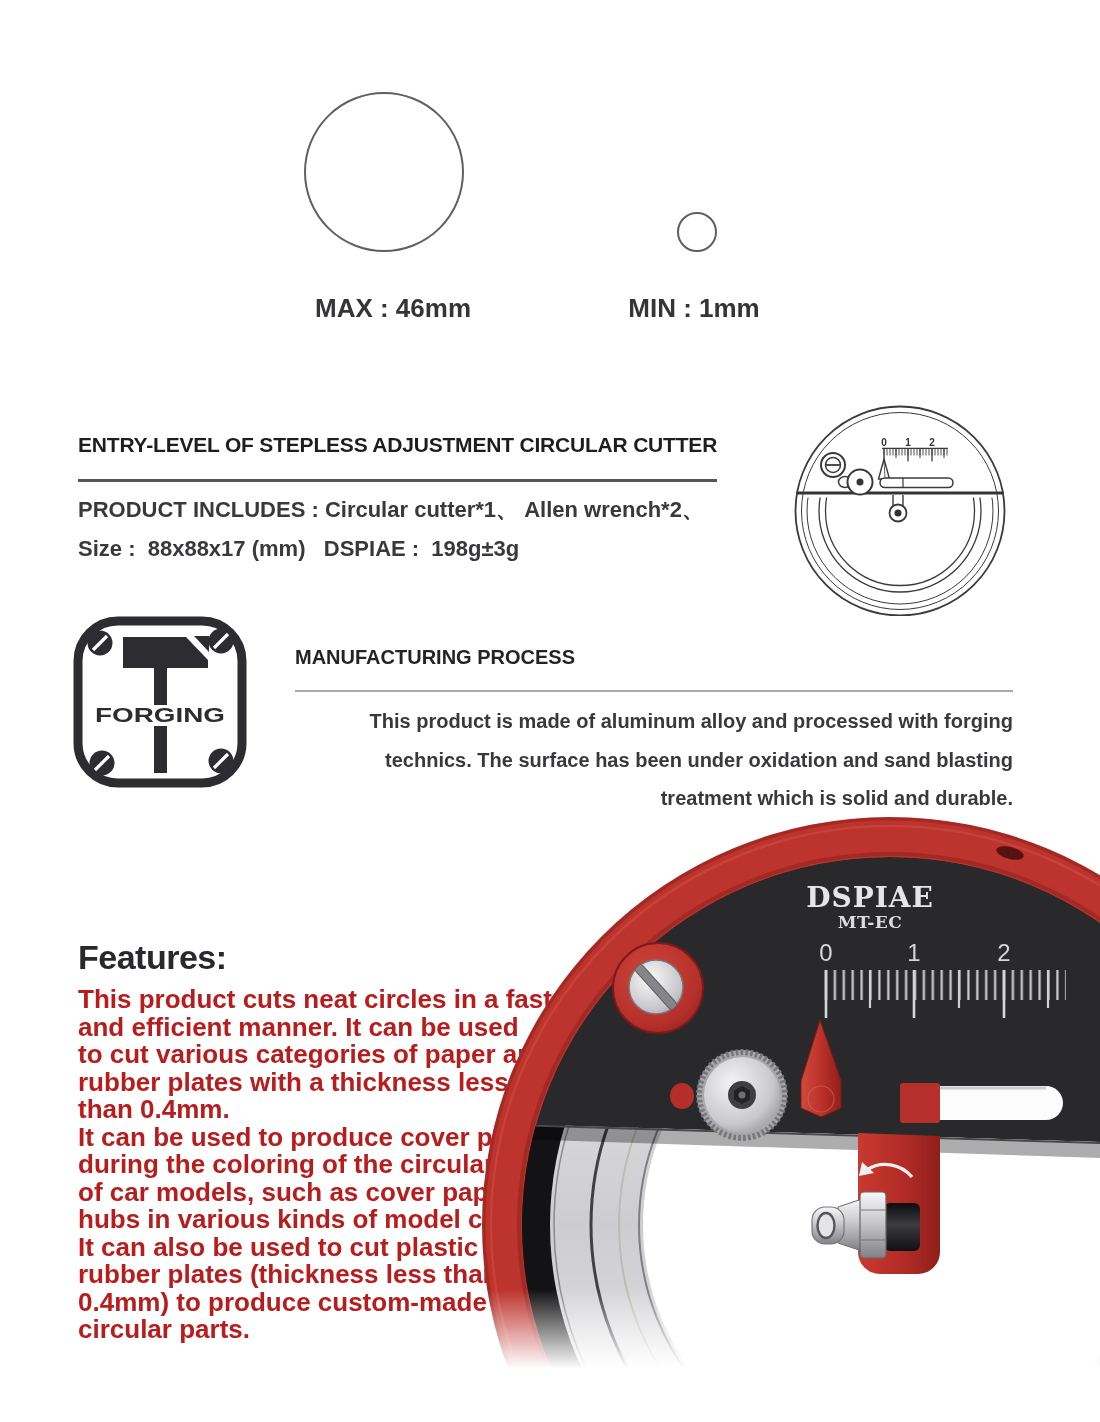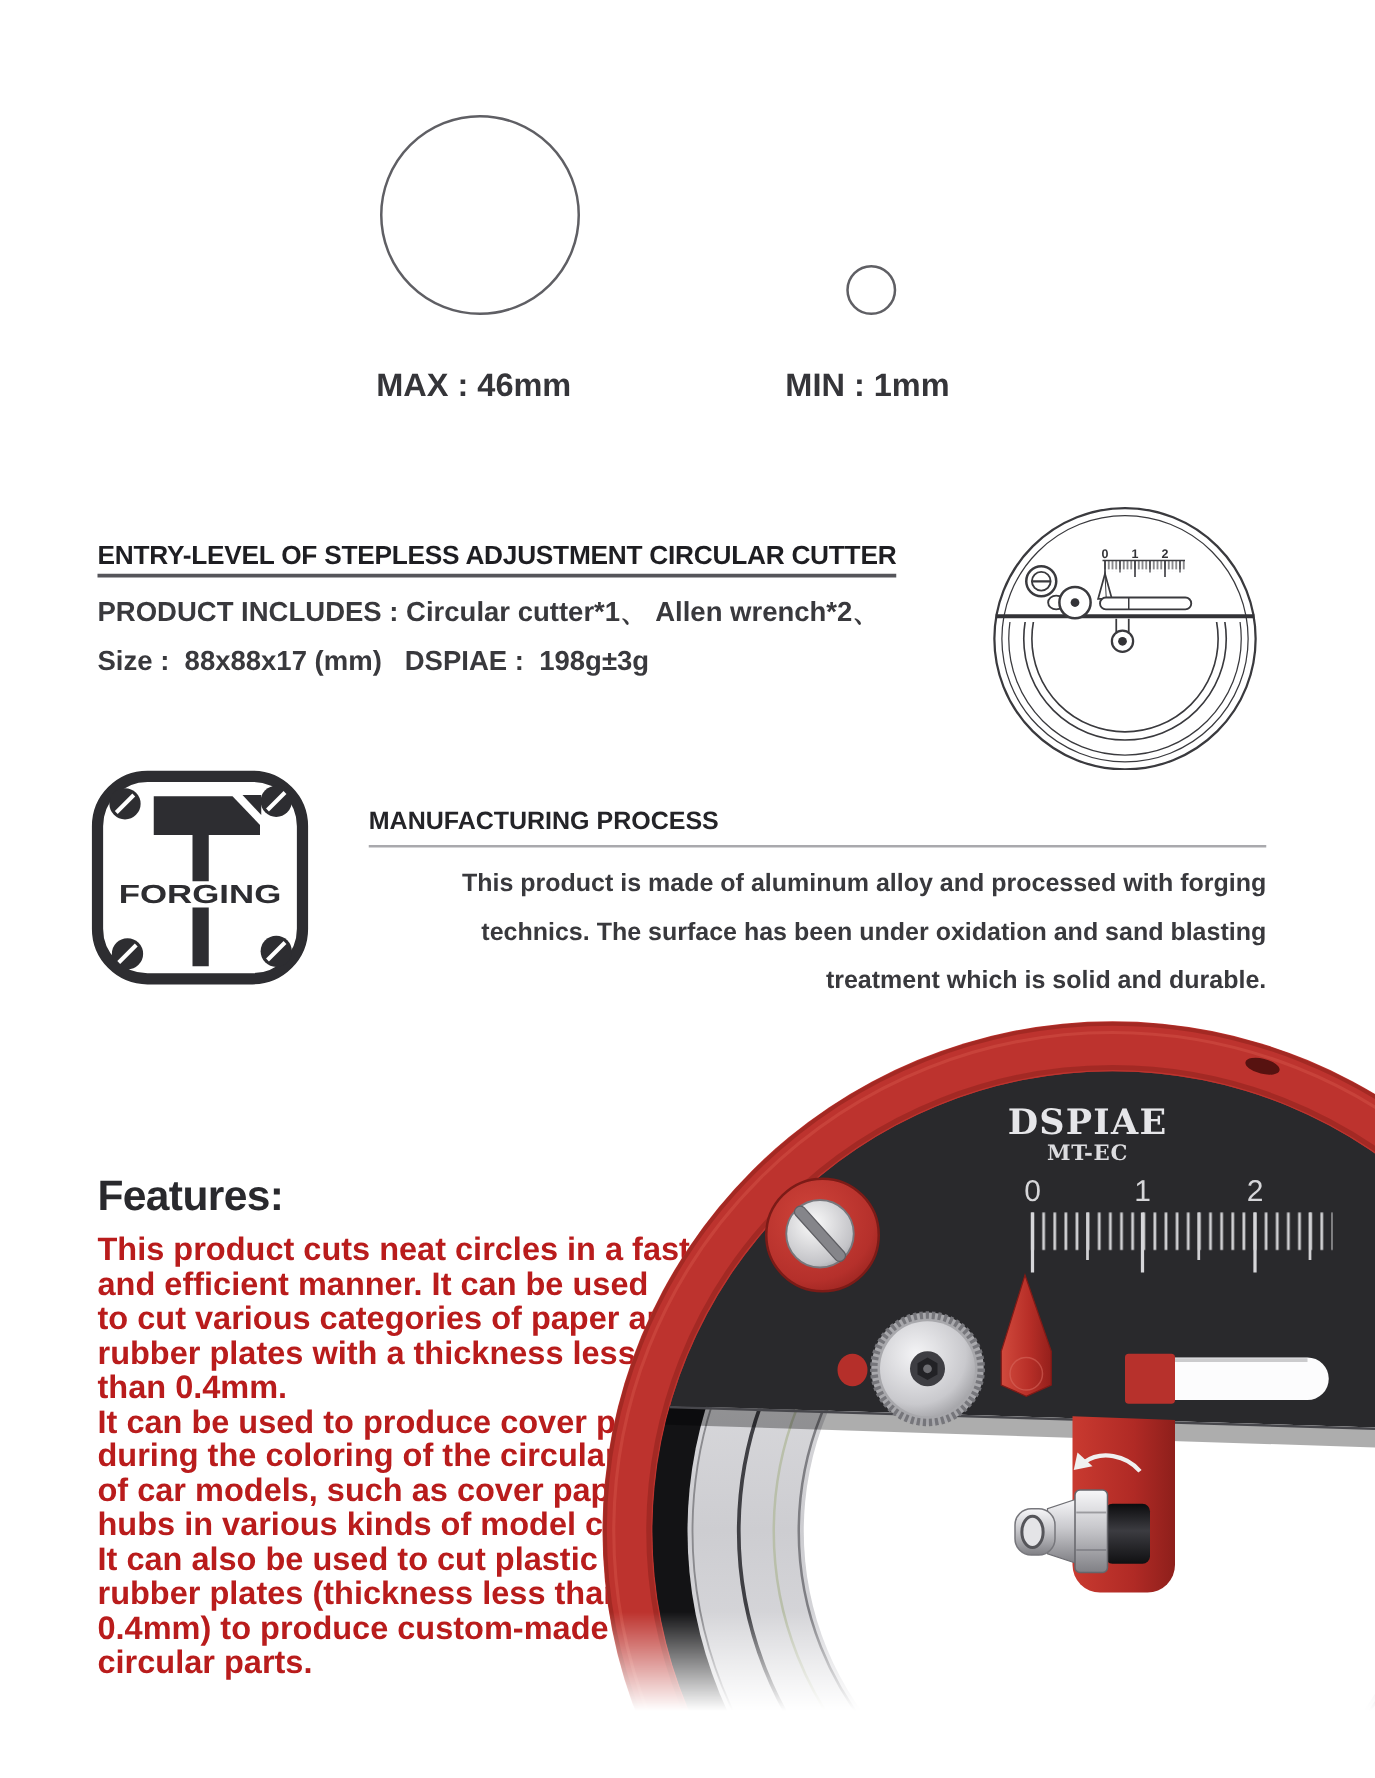--- a/index.html
+++ b/index.html
@@ -11,30 +11,30 @@
   .abs{position:absolute;}
 
   
   .circle-outline{border:2px solid #5f5f64;border-radius:50%;background:#fff;}
   .size-label{font-size:26px;font-weight:bold;color:#353539;text-align:center;letter-spacing:0;}
 
   
   .specs{left:78px;top:433px;}
   .specs-heading{
     display:inline-block;font-size:21px;font-weight:bold;color:#1e1e22;
-    letter-spacing:-0.2px;border-bottom:3px solid #55555a;padding-bottom:2px;
+    letter-spacing:-0.2px;border-bottom:3px solid #55555a;padding-bottom:22px;
   }
   .specs-lines{margin-top:8px;}
   .specs-line{font-size:22px;font-weight:bold;color:#39393d;line-height:39px;white-space:pre;}
 
   
   .manuf{left:295px;top:646px;}
   .manuf-heading{
     width:718px;font-size:20px;font-weight:bold;color:#242428;
-    border-bottom:2px solid #a9a9ad;padding-bottom:7px;
+    border-bottom:2px solid #a9a9ad;padding-bottom:21px;
   }
   .manuf-body{margin-top:10px;font-size:20px;font-weight:bold;color:#39393d;line-height:38.5px;white-space:pre;text-align:right;}
 
   
   .features{left:78px;top:938px;width:470px;}
   .features-heading{font-size:34px;font-weight:bold;color:#29292d;letter-spacing:-0.5px;}
   .features-body{margin-top:9px;font-size:26px;font-weight:bold;color:#b91c1c;line-height:27.5px;white-space:pre;}
 
   
   .photo{
@@ -43,21 +43,21 @@
     mask-image:linear-gradient(to bottom,#000 84%,rgba(0,0,0,0) 98%);
   }
   svg text{user-select:none;}
   .brand-serif{font-family:"DejaVu Serif","Liberation Serif",serif;font-weight:bold;}
 </style>
 </head>
 <body>
 
 <div class="abs circle-outline" style="left:304px;top:92px;width:156px;height:156px;"></div>
 <div class="abs circle-outline" style="left:677px;top:212px;width:36px;height:36px;"></div>
-<div class="abs size-label" style="left:284px;top:293px;width:190px;">MAX : 46mm</div>
+<div class="abs size-label" style="left:298px;top:293px;width:190px;">MAX : 46mm</div>
 <div class="abs size-label" style="left:599px;top:293px;width:190px;">MIN : 1mm</div>
 
 <div class="abs specs">
   <div class="specs-heading">ENTRY-LEVEL OF STEPLESS ADJUSTMENT CIRCULAR CUTTER</div>
   <div class="specs-lines">
     <div class="specs-line">PRODUCT INCLUDES : Circular cutter*1、 Allen wrench*2、</div>
     <div class="specs-line">Size :  88x88x17 (mm)   DSPIAE :  198g±3g</div>
   </div>
 </div>
 

